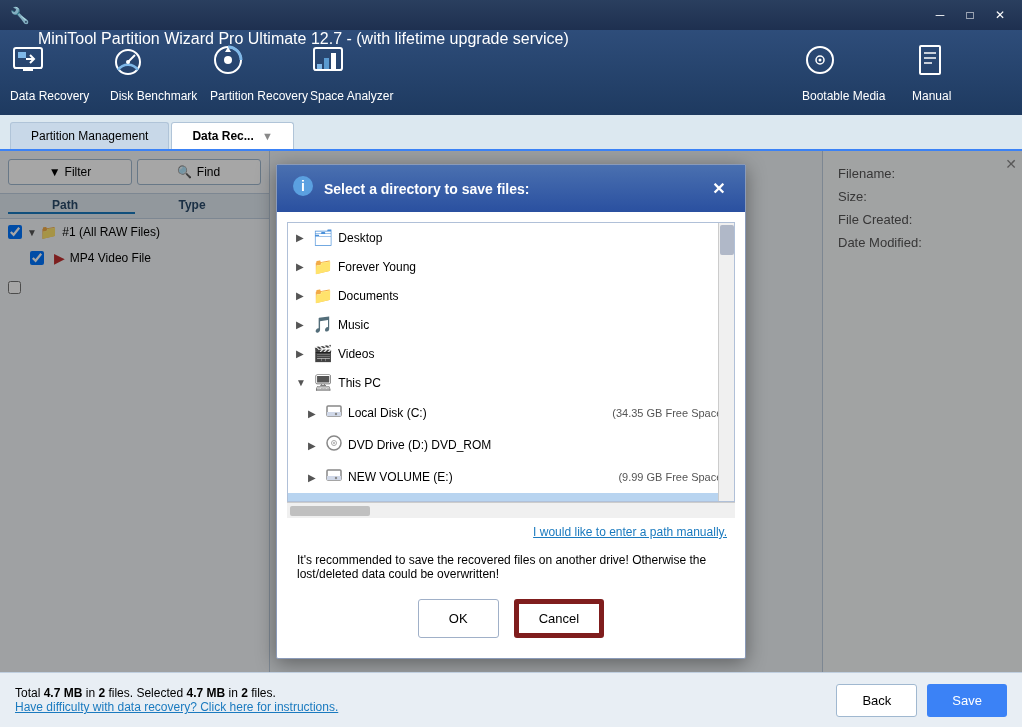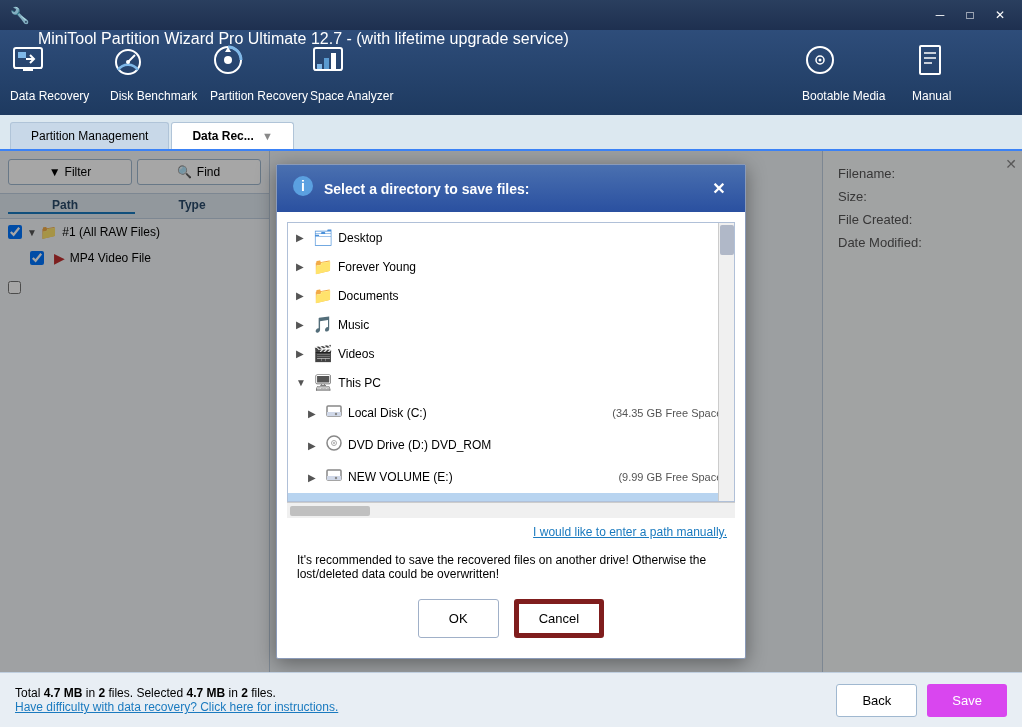--- a/index.html
+++ b/index.html
@@ -105,21 +105,21 @@
       font-size: 12px;
     }
     .status-text { flex: 1; }
     .status-text a { color: #1a7abf; text-decoration: underline; cursor: pointer; }
     .status-actions { display: flex; gap: 10px; }
     .btn-back {
       padding: 8px 25px; background: white; border: 1px solid #a0b8d0;
       cursor: pointer; font-size: 13px; border-radius: 3px;
     }
     .btn-save {
-      padding: 8px 25px; background: #d946ef; border: none;
+      padding: 8px 25px; background: #3b82f6; border: none;
       cursor: pointer; font-size: 13px; color: white; border-radius: 3px;
     }
 
     
     #dialog-overlay {
       position: absolute; top: 0; left: 0; right: 0; bottom: 0;
       background: rgba(0,0,0,0.35); z-index: 100;
       display: flex; align-items: center; justify-content: center;
     }
     #dialog {

